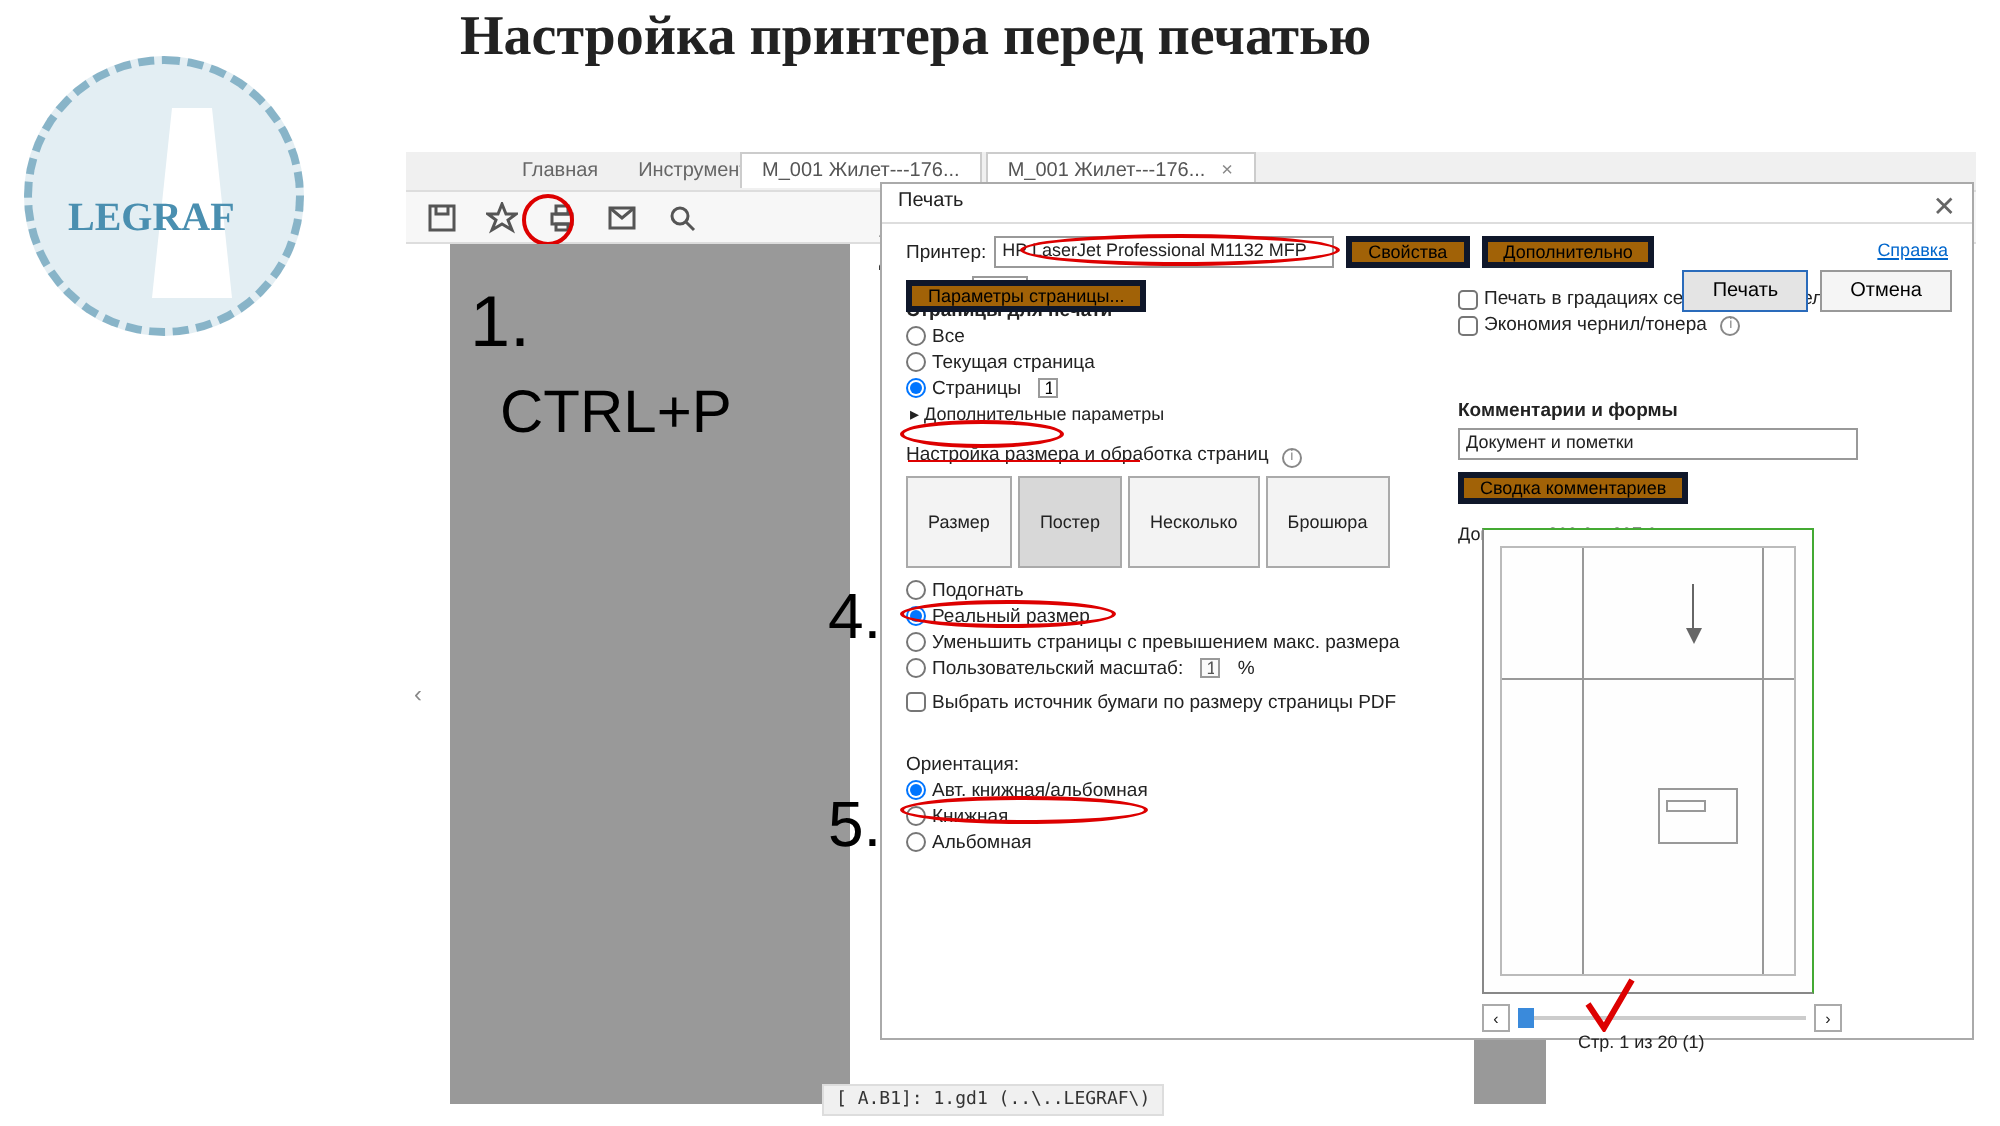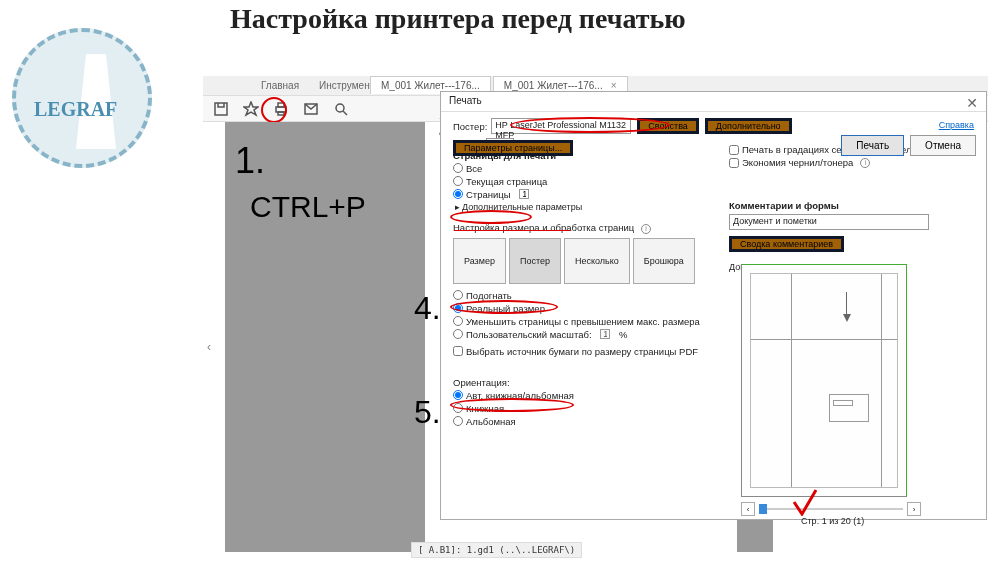--- a/index.html
+++ b/index.html
@@ -43,21 +43,21 @@
 .a6 { left: 757px; top: 474px; font-size: 32px; }
 
 
 .dialog { position: absolute; left: 440px; top: 91px; width: 547px; height: 429px; background: #fff; border: 1px solid #aaa; font-size: 9.5px; color: #222; }
 .dlg-title { height: 20px; padding: 3px 8px; border-bottom: 1px solid #ddd; font-size: 10px; }
 .dlg-close { float: right; font-size: 14px; color: #666; cursor: pointer; }
 .dlg-body { padding: 6px 12px; position: relative; }
 
 .row { display: flex; align-items: center; margin-bottom: 4px; }
 .lbl { margin-right: 4px; }
-.sel { width: 140px; height: 16px; border: 1px solid #999; font-size: 9px; padding: 1px 3px; background: #fff; }
+.sel { width: 170px; height: 16px; border: 1px solid #999; font-size: 9px; padding: 1px 3px; background: #fff; }
 .btn { border: 3px solid #0f172a; background: #a16207; padding: 0 8px; font-size: 9px; margin-left: 6px; cursor: pointer; }
 .btn2 { border: 1px solid #999; background: #f5f5f5; padding: 4px 14px; font-size: 10px; cursor: pointer; }
 .btn2.primary { background: #e4e4e4; border: 1.5px solid #2a6bbb; }
 .spinner { width: 28px; height: 14px; border: 1px solid #999; font-size: 9px; text-align: left; padding-left: 2px; }
 .link { position: absolute; right: 12px; top: 8px; color: #0066cc; text-decoration: underline; font-size: 9px; }
 .info { width: 10px; height: 10px; border-radius: 50%; border: 1px solid #888; display: inline-flex; align-items: center; justify-content: center; font-size: 7px; color: #888; margin-left: 4px; }
 
 .sect { margin-top: 8px; font-weight: bold; font-size: 9.5px; }
 .sect span { font-weight: normal; }
 .radio { display: flex; align-items: flex-start; margin: 2px 0; gap: 3px; }
@@ -80,21 +80,21 @@
 .pv-vline { position: absolute; border-left: 0.5px solid #999; }
 .pv-box { position: absolute; border: 0.5px solid #999; }
 .pv-arrow { position: absolute; left: 92px; top: 40px; width: 0; height: 0; border-left: 4px solid transparent; border-right: 4px solid transparent; border-top: 8px solid #666; }
 .pv-arrow::before { content: ''; position: absolute; left: -1px; top: -30px; width: 1px; height: 28px; background: #666; }
 
 .slider-row { position: absolute; left: 300px; top: 390px; width: 180px; display: flex; align-items: center; gap: 4px; }
 .sld-btn { width: 14px; height: 14px; border: 1px solid #aaa; font-size: 8px; display: flex; align-items: center; justify-content: center; }
 .sld-track { flex: 1; height: 2px; background: #ccc; position: relative; }
 .sld-thumb { position: absolute; left: 0; top: -4px; width: 8px; height: 10px; background: #3a8adb; }
 
-.pg-info { position: absolute; left: 360px; top: 404px; font-size: 9px; }
+.pg-info { position: absolute; left: 348px; top: 404px; font-size: 9px; }
 .ftr { position: absolute; left: 12px; bottom: 6px; }
 .ftr2 { position: absolute; right: 10px; bottom: 6px; display: flex; gap: 6px; }
 
 
 .ell { position: absolute; border: 2px solid #d00; border-radius: 50%; }
 .e2 { left: 510px; top: 117px; width: 160px; height: 16px; }
 .e3 { left: 450px; top: 210px; width: 82px; height: 14px; }
 .e3u { position: absolute; left: 454px; top: 230px; width: 116px; height: 0; border-top: 1.5px solid #d00; }
 .e4 { left: 450px; top: 300px; width: 108px; height: 14px; }
 .e5 { left: 450px; top: 398px; width: 124px; height: 14px; }
@@ -168,21 +168,21 @@
 <div class="anno a6">6.</div>
 
 <div class="dialog">
   <div class="dlg-title">
     <span>Печать</span>
     <span class="dlg-close">✕</span>
   </div>
   <div class="dlg-body">
     <a class="link">Справка</a>
     <div class="row">
-      <span class="lbl">Постер:</span>
+      <span class="lbl">Принтер:</span>
       <div class="sel"><span>HP LaserJet Professional M1132 MFP</span></div>
       <button class="btn">Свойства</button>
       <button class="btn">Дополнительно</button>
     </div>
     <div class="row">
       <span class="lbl">Копий:</span>
       <input class="spinner" value="1" style="">
     </div>
 
     <div class="left-col">

